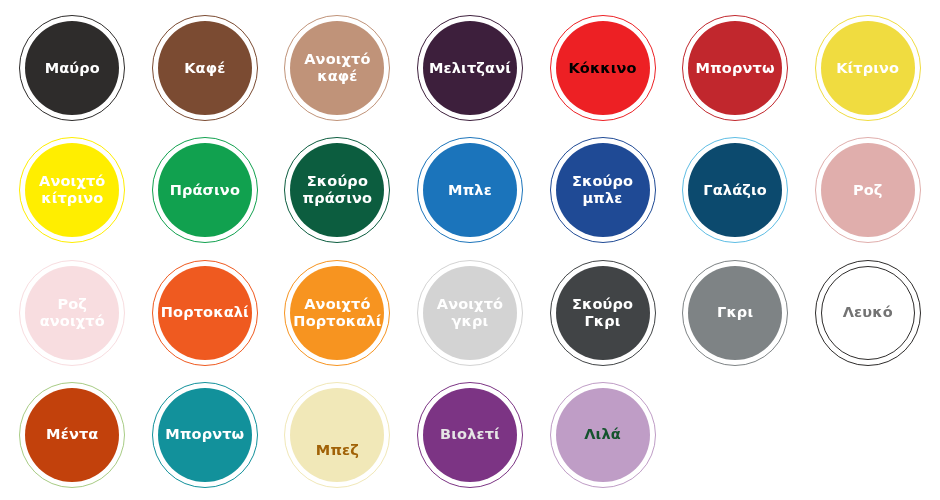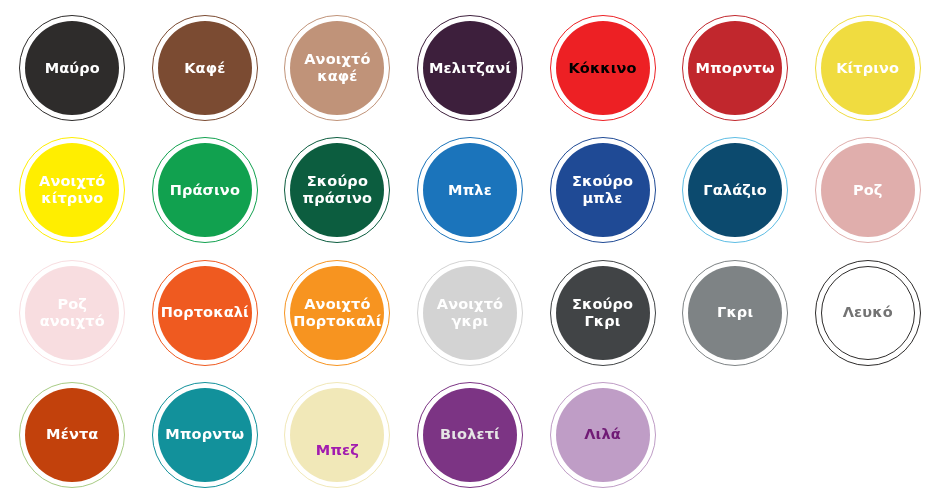--- a/index.html
+++ b/index.html
@@ -235,31 +235,31 @@
     <div class="swatch-cell">
       <div class="swatch" style="border-color: rgb(18, 145, 155);">
         <div class="swatch-inner" style="background: rgb(18, 145, 155);">
           <span class="swatch-label" style="color: rgb(255, 255, 255);">Μπορντω</span>
         </div>
       </div>
     </div>
     <div class="swatch-cell">
       <div class="swatch" style="border-color: rgb(241, 232, 184);">
         <div class="swatch-inner" style="background: rgb(241, 232, 184);">
-          <span class="swatch-label" style="color: #a21caf; margin-top: 31px;">Μπεζ</span>
+          <span class="swatch-label" style="color: #a16207; margin-top: 31px;">Μπεζ</span>
         </div>
       </div>
     </div>
     <div class="swatch-cell">
       <div class="swatch" style="border-color: rgb(124, 52, 132);">
         <div class="swatch-inner" style="background: rgb(124, 52, 132);">
           <span class="swatch-label" style="color: #e5e5e5;">Βιολετί</span>
         </div>
       </div>
     </div>
     <div class="swatch-cell">
       <div class="swatch" style="border-color: rgb(191, 157, 198);">
         <div class="swatch-inner" style="background: rgb(191, 157, 198);">
-          <span class="swatch-label" style="color: #701a75;">Λιλά</span>
+          <span class="swatch-label" style="color: #14532d;">Λιλά</span>
         </div>
       </div>
     </div>
   </div>
 
 </body></html>

